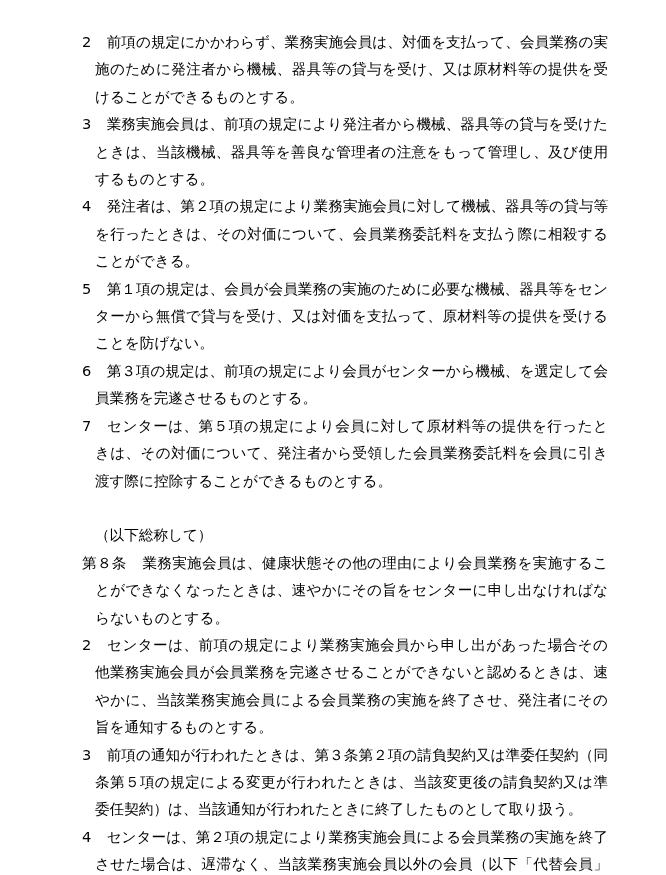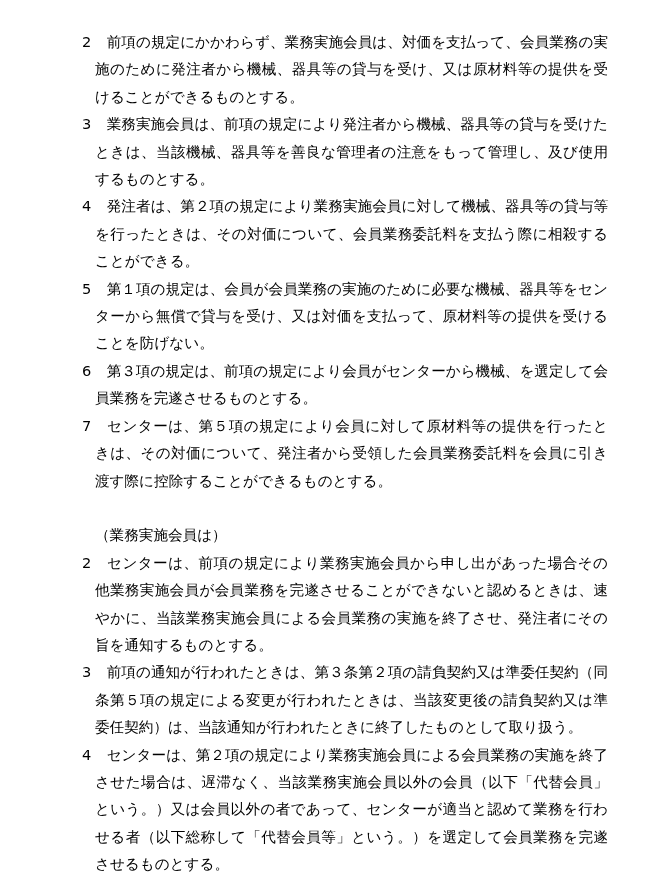--- a/index.html
+++ b/index.html
@@ -75,18 +75,19 @@
 
 <div class="page">
   <div class="doc-body" id="doc-body">
       <p class="para"><span class="num">2</span><span class="gap"></span><span>前項の規定にかかわらず、業務実施会員は、対価を支払って、会員業務の実施のために発注者から機械、器具等の貸与を受け、又は原材料等の提供を受けることができるものとする。</span></p>
       <p class="para"><span class="num">3</span><span class="gap"></span><span>業務実施会員は、前項の規定により発注者から機械、器具等の貸与を受けたときは、当該機械、器具等を善良な管理者の注意をもって管理し、及び使用するものとする。</span></p>
       <p class="para"><span class="num">4</span><span class="gap"></span><span>発注者は、第２項の規定により業務実施会員に対して機械、器具等の貸与等を行ったときは、その対価について、会員業務委託料を支払う際に相殺することができる。</span></p>
       <p class="para"><span class="num">5</span><span class="gap"></span><span>第１項の規定は、会員が会員業務の実施のために必要な機械、器具等をセンターから無償で貸与を受け、又は対価を支払って、原材料等の提供を受けることを防げない。</span></p>
       <p class="para"><span class="num">6</span><span class="gap"></span><span>第３項の規定は、前項の規定により会員がセンターから機械、を選定して会員業務を完遂させるものとする。</span></p>
       <p class="para"><span class="num">7</span><span class="gap"></span><span>センターは、第５項の規定により会員に対して原材料等の提供を行ったときは、その対価について、発注者から受領した会員業務委託料を会員に引き渡す際に控除することができるものとする。</span></p>
       <div class="blank-line"></div>
-      <p class="para heading"><span>（業務実施会員は）</span></p>
+      <p class="para heading"><span>（以下総称して）</span></p>
+      <p class="para article"><span class="num">第８条</span><span class="gap"></span><span>業務実施会員は、健康状態その他の理由により会員業務を実施することができなくなったときは、速やかにその旨をセンターに申し出なければならないものとする。</span></p>
       <p class="para"><span class="num">2</span><span class="gap"></span><span>センターは、前項の規定により業務実施会員から申し出があった場合その他業務実施会員が会員業務を完遂させることができないと認めるときは、速やかに、当該業務実施会員による会員業務の実施を終了させ、発注者にその旨を通知するものとする。</span></p>
       <p class="para"><span class="num">3</span><span class="gap"></span><span>前項の通知が行われたときは、第３条第２項の請負契約又は準委任契約（同条第５項の規定による変更が行われたときは、当該変更後の請負契約又は準委任契約）は、当該通知が行われたときに終了したものとして取り扱う。</span></p>
       <p class="para"><span class="num">4</span><span class="gap"></span><span>センターは、第２項の規定により業務実施会員による会員業務の実施を終了させた場合は、遅滞なく、当該業務実施会員以外の会員（以下「代替会員」という。）又は会員以外の者であって、センターが適当と認めて業務を行わせる者（以下総称して「代替会員等」という。）を選定して会員業務を完遂させるものとする。</span></p>
     </div>
 </div>
 
 </body></html>

